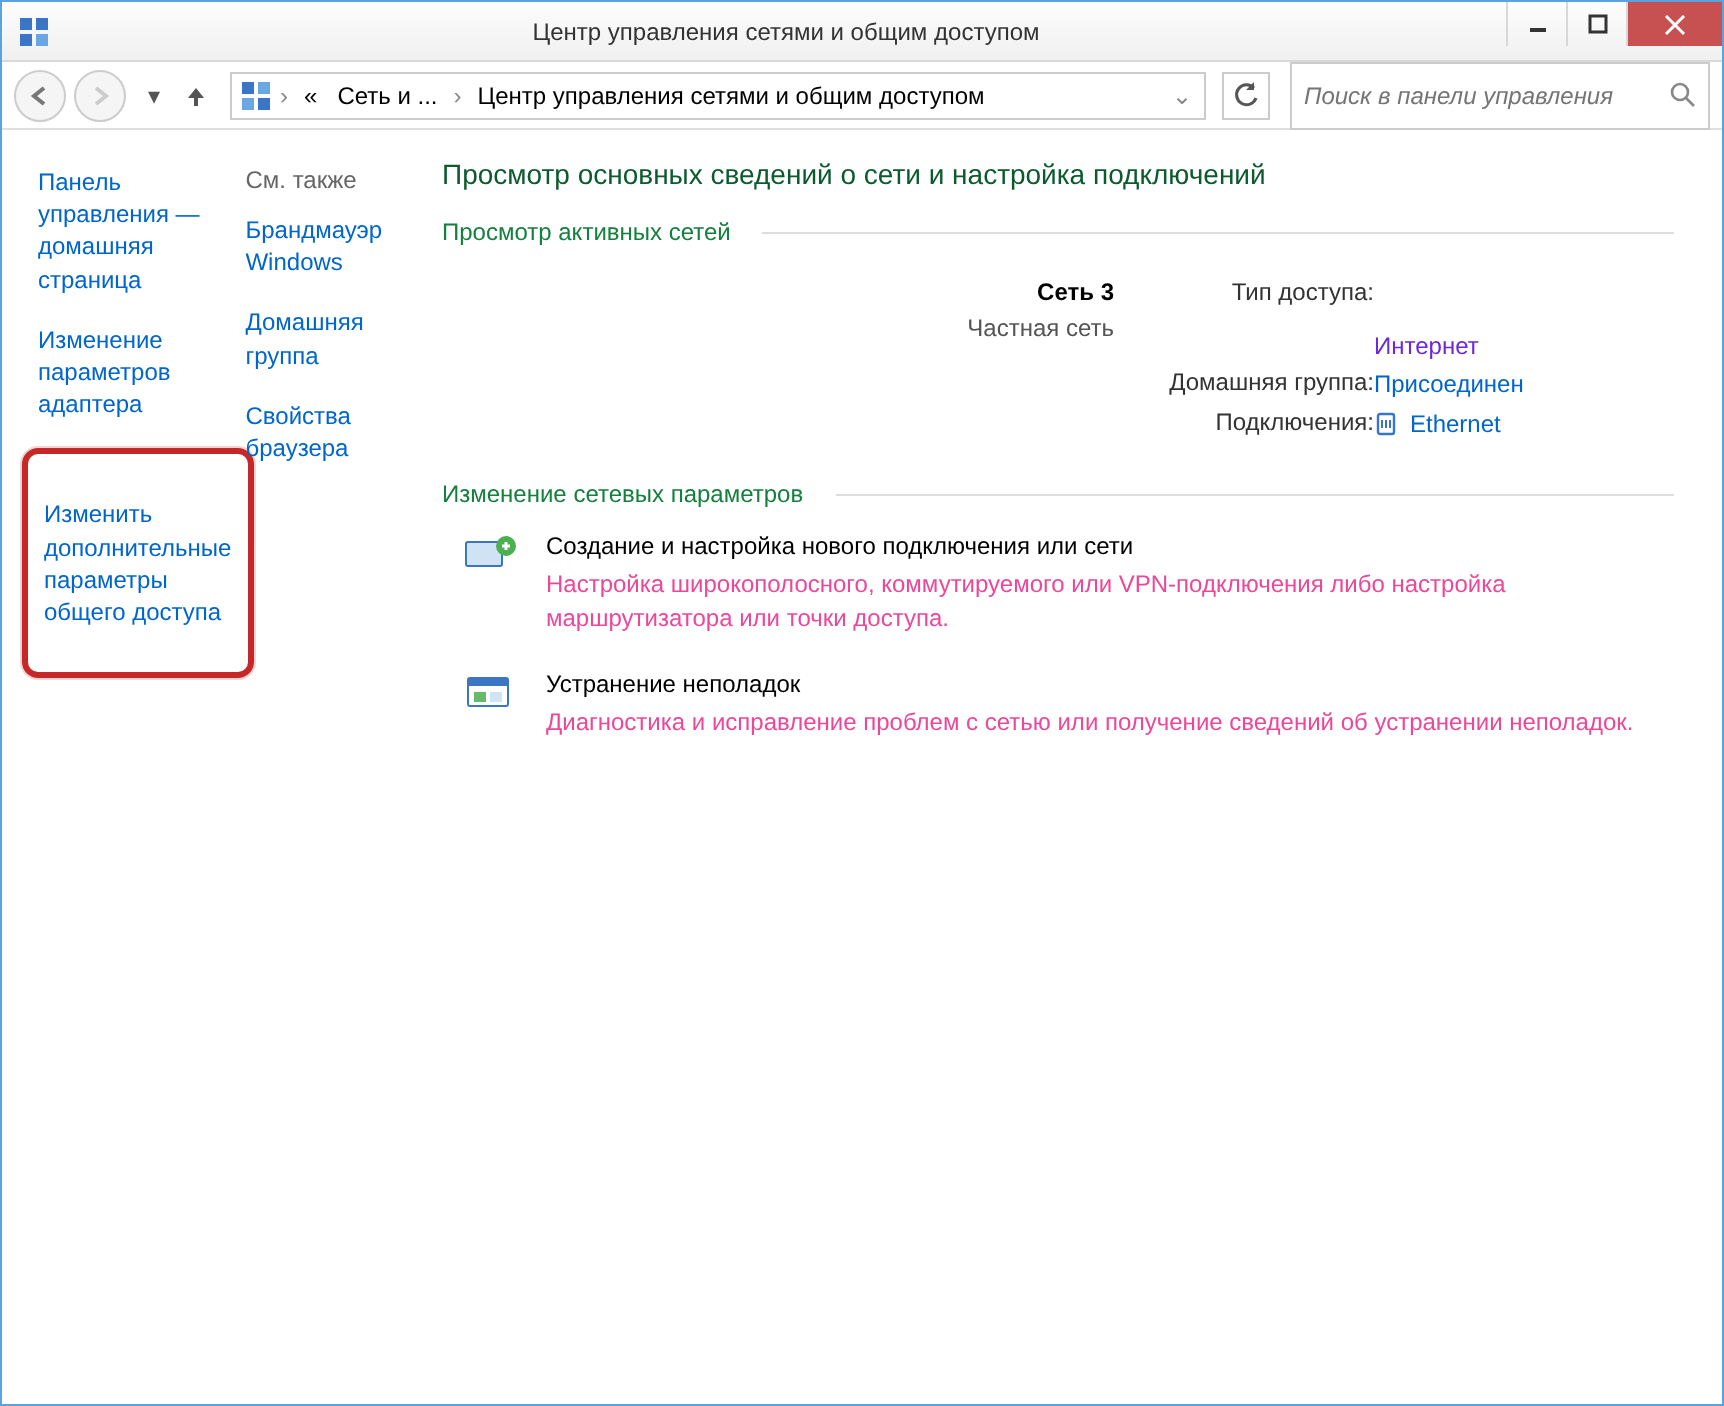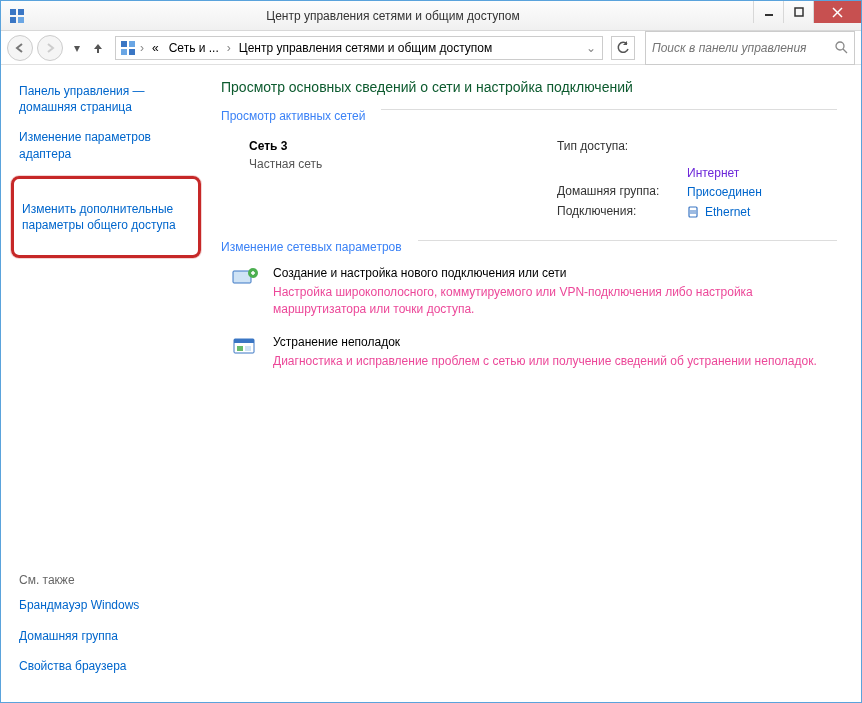--- a/index.html
+++ b/index.html
@@ -14,30 +14,30 @@
 .navbar { height: 34px; display: flex; align-items: center; border-bottom: 1px solid #e0e0e0; padding: 0 6px; gap: 4px; }
 .nav-btn { width: 26px; height: 26px; border: 1px solid #ccc; border-radius: 50%; display: flex; align-items: center; justify-content: center; color: #777; background: #f5f5f5; }
 .nav-up { width: 20px; text-align: center; color: #555; }
 .breadcrumb { flex: 1; height: 24px; border: 1px solid #ccc; display: flex; align-items: center; padding: 0 4px; gap: 2px; font-size: 12px; background: #fff; }
 .bc-sep { color: #888; padding: 0 2px; }
 .bc-seg { padding: 0 4px; white-space: nowrap; }
 .refresh { width: 24px; height: 24px; border: 1px solid #ccc; display: flex; align-items: center; justify-content: center; margin-left: 4px; color:#555; }
 .searchbox { width: 210px; height: 24px; border: 1px solid #ccc; display: flex; align-items: center; padding: 16px 6px; margin-left: 6px; color: #888; }
 .searchbox input { border: none; outline: none; flex: 1; font-size: 12px; font-style: italic; color: #888; background: transparent; }
 .body { display: flex; height: calc(100% - 64px); }
-.sidebar { width: 210px; padding: 18px 14px 14px 18px; display: flex; flex-direction: column; }
+.sidebar { width: 210px; padding: 18px 14px 14px 18px; display: flex; }
 .sidebar-top { flex: 1; }
 .link { color: #0066cc; cursor: pointer; margin-bottom: 14px; line-height: 1.35; }
 .link-hl { border: 3px solid #c62828; border-radius: 8px; padding: 22px 8px; margin-left: -8px; margin-right: -4px; box-shadow: 0 0 0 1px rgba(198,40,40,.2); }
 .see-also-h { color: #666; margin-bottom: 10px; }
 .content { flex: 1; padding: 14px 24px 14px 10px; overflow: auto; }
 h1 { font-size: 14px; font-weight: normal; color: #0c5a2e; margin-bottom: 14px; }
-.section-h { font-size: 12px; color: #3b82f6; margin: 6px 0 2px; display: flex; gap: 16px; }
+.section-h { font-size: 12px; color: #15803d; margin: 6px 0 2px; display: flex; align-items: center; gap: 16px; }
 .section-h .rule { flex: 1; height: 1px; background: #ddd; }
-.net-row { display: flex; padding: 14px 0 10px 28px; }
+.net-row { display: flex; padding: 14px 0 10px 28px; text-align: right; }
 .net-left { flex: 1; }
 .net-name { font-weight: bold; margin-bottom: 4px; }
 .net-type { color: #555; }
 .net-right { width: 280px; }
 .kv { display: flex; margin-bottom: 4px; }
 .kv .k { width: 130px; color: #333; }
 .kv .v { color: #6d28d9; margin-top: 27px; }
 .kv .v.link { color: #0066cc; margin: 0; display: inline-flex; align-items: center; gap: 6px; }
 .change-list { padding: 10px 0 0 10px; }
 .change-item { display: flex; gap: 14px; margin-bottom: 18px; }

